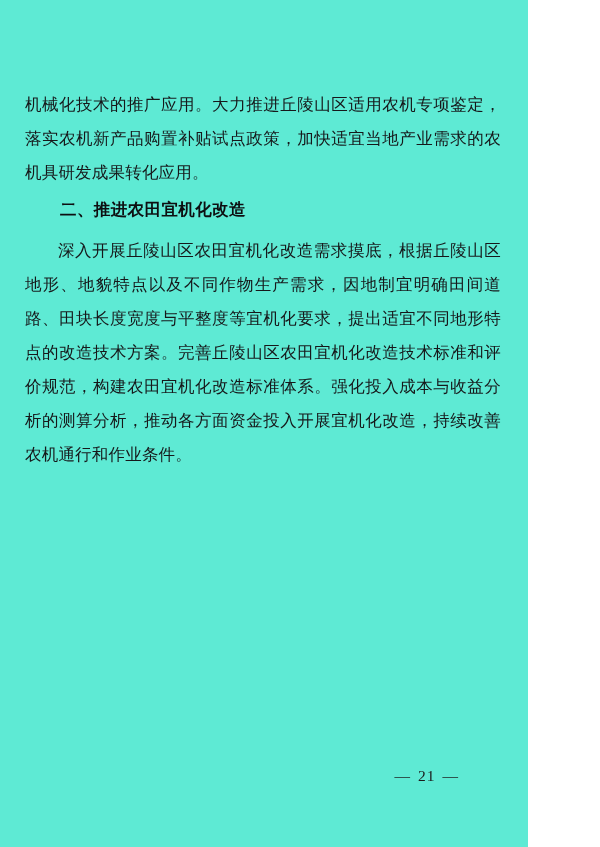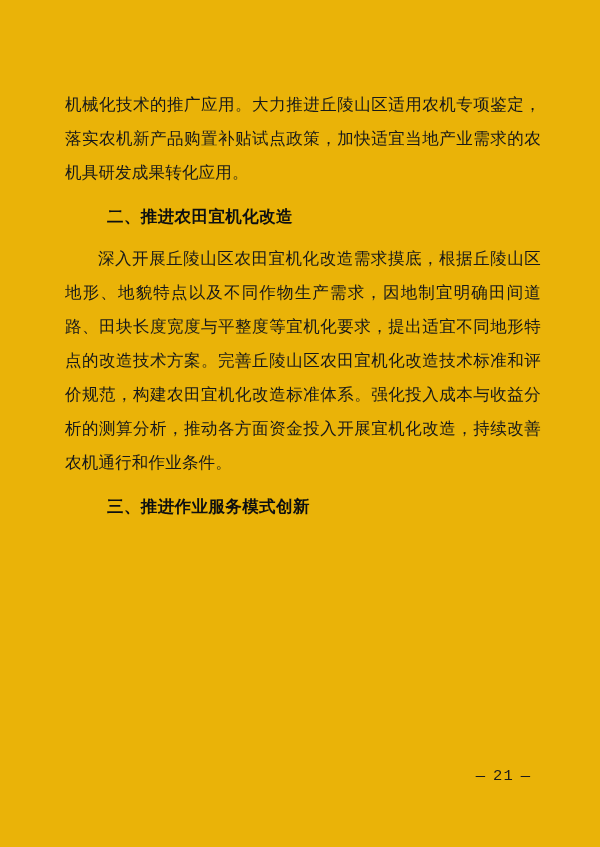--- a/index.html
+++ b/index.html
@@ -9,65 +9,64 @@
   body {
     width: 600px;
     height: 847px;
     background: #ffffff;
     font-family: "Liberation Serif", "DejaVu Serif", serif;
     color: #1b1b1b;
     overflow: hidden;
   }
   .page {
     position: relative;
-    width: 600px;
+    width: 528px;
     height: 847px;
-    background: #eab308;
+    background: #5eead4;
     box-sizing: border-box;
-    padding: 88px 62px 0 65px;
+    padding: 88px 62px 0 25px;
   }
   .doc-body {
     width: 476px;
   }
   p.para {
     margin: 0;
     font-size: 16.5px;
     line-height: 34px;
     text-align: justify;
     text-justify: inter-ideograph;
     letter-spacing: 0.2px;
     color: #16181a;
   }
   p.para.indent {
     text-indent: 2em;
     margin-top: 8px;
   }
   h2.heading {
-    margin: 9px;
+    margin: 2px;
     font-size: 16.5px;
     line-height: 34px;
     font-weight: bold;
     text-indent: 2em;
     color: #0d0f11;
     font-family: "Liberation Sans", "DejaVu Sans", sans-serif;
     letter-spacing: 0.4px;
   }
   .block {
     margin-bottom: 0px;
   }
   .page-number {
     position: absolute;
     left: 0;
     right: 62px;
     bottom: 62px;
     text-align: right;
     font-size: 15.5px;
     color: #1b1b1b;
     letter-spacing: 1px;
-    font-family: Liberation Mono, monospace;
   }
   .page-number .dash {
     display: inline-block;
     padding: 0 7px;
   }
 </style>
 </head>
 <body>
 
 <div class="page">
@@ -78,23 +77,20 @@
     </div>
 
     <div class="block">
       <h2 class="heading">二、推进农田宜机化改造</h2>
     </div>
 
     <div class="block">
       <p class="para indent">深入开展丘陵山区农田宜机化改造需求摸底，根据丘陵山区地形、地貌特点以及不同作物生产需求，因地制宜明确田间道路、田块长度宽度与平整度等宜机化要求，提出适宜不同地形特点的改造技术方案。完善丘陵山区农田宜机化改造技术标准和评价规范，构建农田宜机化改造标准体系。强化投入成本与收益分析的测算分析，推动各方面资金投入开展宜机化改造，持续改善农机通行和作业条件。</p>
     </div>
 
-    <div class="block">
-      <h2 class="heading">三、推进作业服务模式创新</h2>
-    </div>
 
 
   </div>
 
   <div class="page-number">
     <span class="dash">—</span><span>21</span><span class="dash">—</span>
   </div>
 </div>
 
 </body></html>

